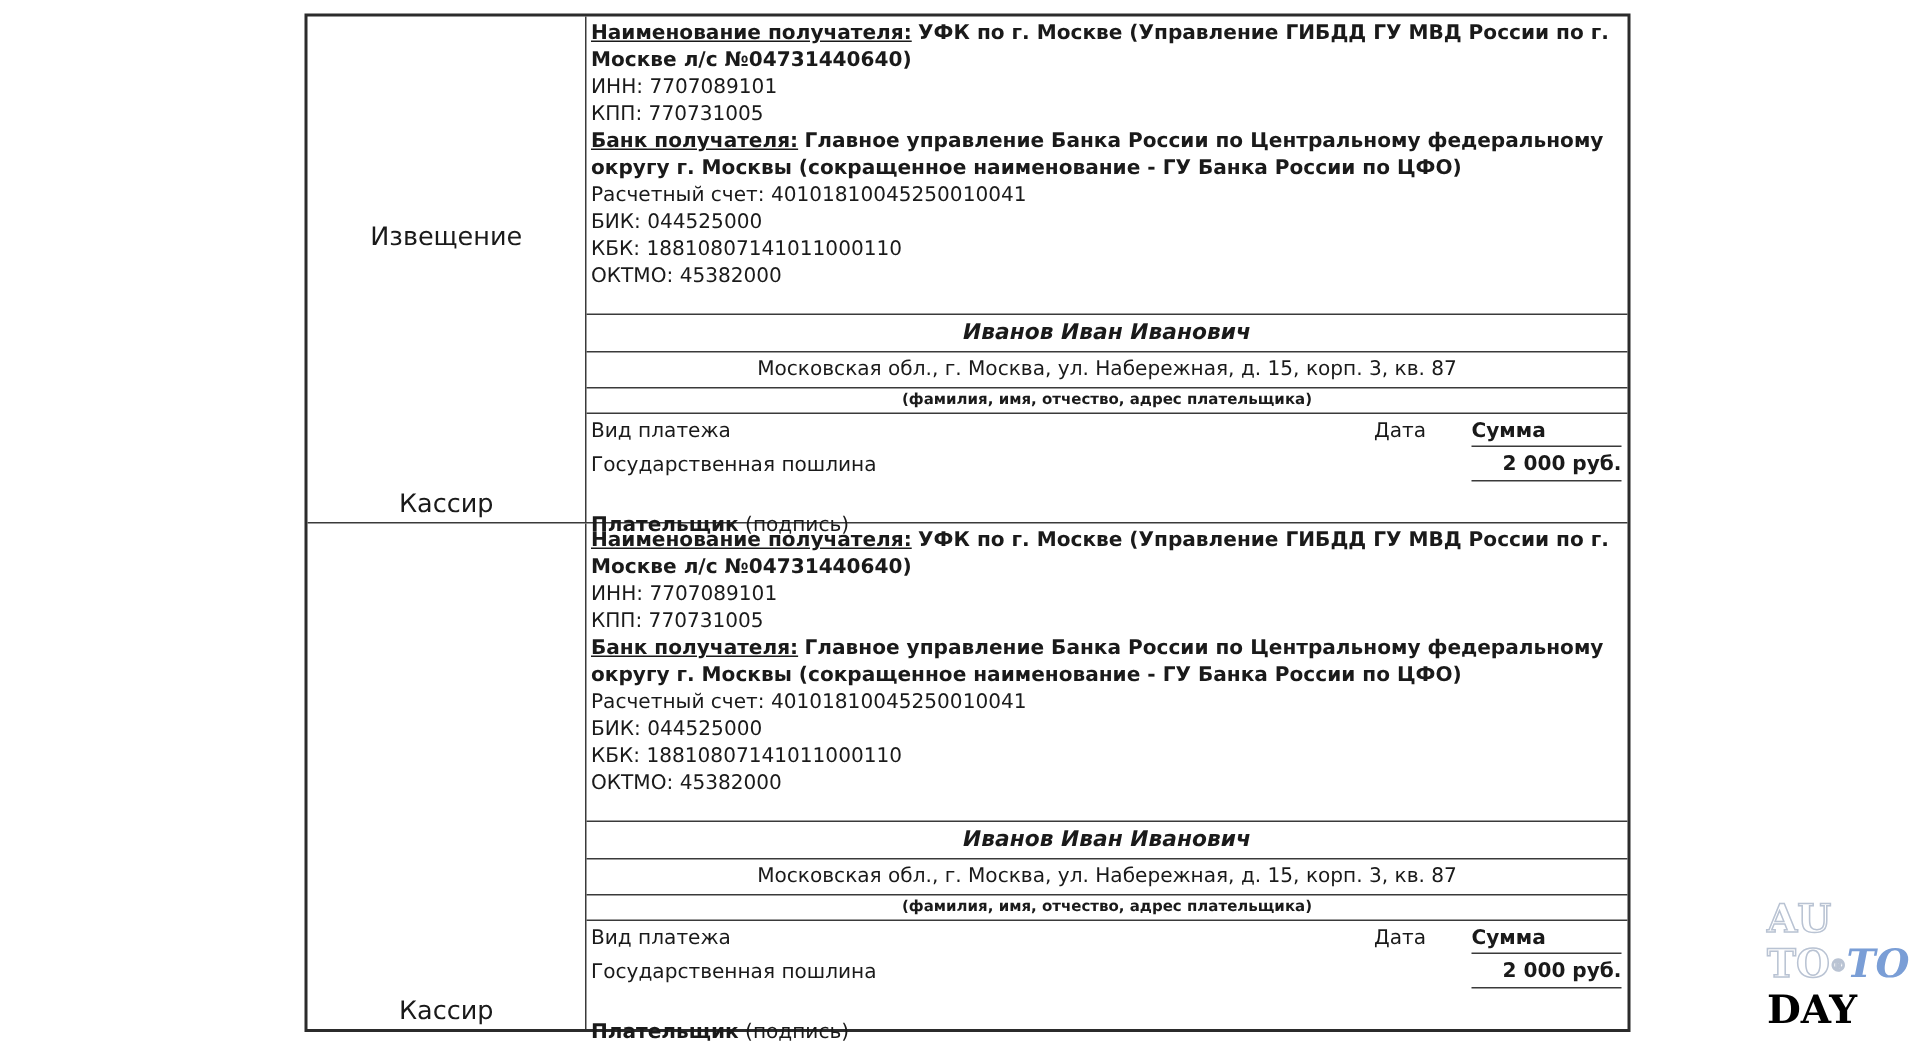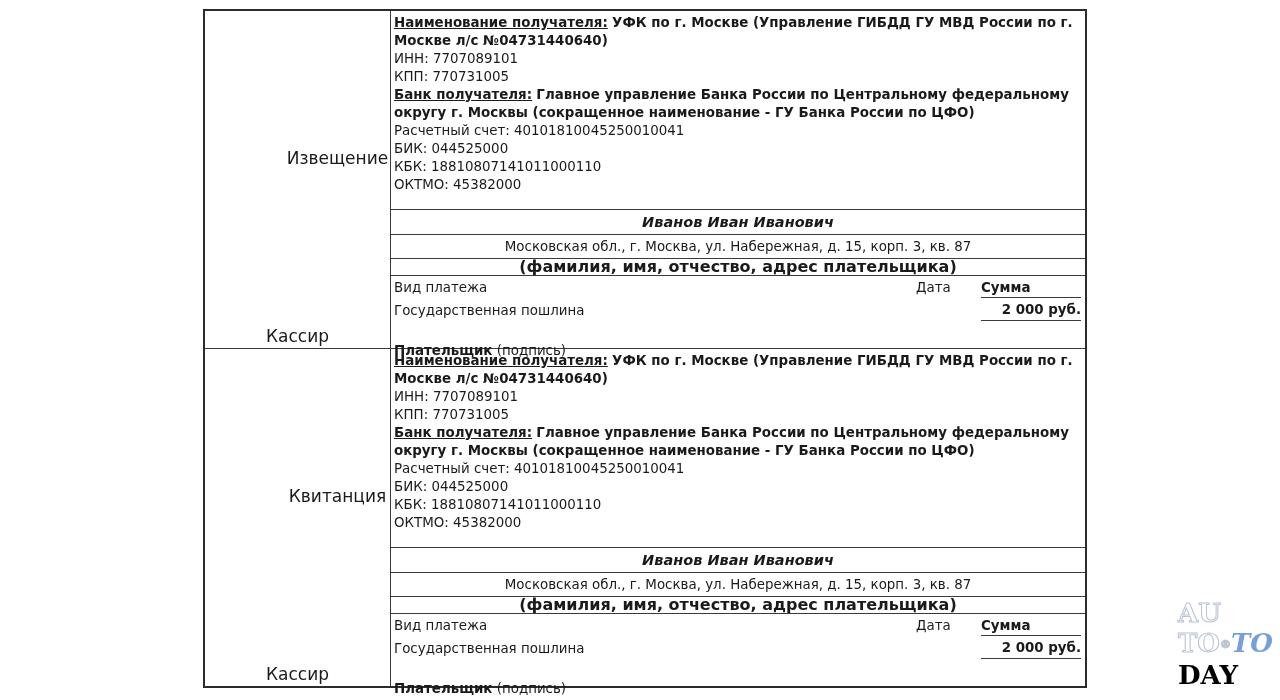--- a/index.html
+++ b/index.html
@@ -6,32 +6,32 @@
   body { width:1280px; height:700px; position:relative; overflow:hidden;
          font-family:"DejaVu Sans", sans-serif; color:#1a1a1a; }
   .form { position:absolute; left:203px; top:9px; width:884px; height:679px;
           border:2px solid #2b2b2b; box-sizing:border-box; }
   .section { position:absolute; left:0; width:100%; box-sizing:border-box; }
   .section.s1 { top:0; height:338px; border-bottom:1.5px solid #3a3a3a; }
   .section.s2 { top:338px; height:337px; }
   .left { position:absolute; left:0; top:0; width:186px; height:100%;
           border-right:1.5px solid #3a3a3a; box-sizing:border-box; }
   .left .title { position:absolute; left:0; width:100%; text-align:center;
-                 font-size:17px; top:137px;padding-left:40px; }
+                 font-size:17px; top:137px; }
   .left .cashier { position:absolute; left:0; width:100%; text-align:center;
                    font-size:17px; bottom:2px; }
   .right { position:absolute; left:186px; top:0; right:0; height:100%; }
   .req { padding:3px 0 0 3px; font-size:13.4px; line-height:18px; height:199px;
          box-sizing:border-box; border-bottom:1.5px solid #3a3a3a; }
   .req .b { font-weight:bold; }
   .req .u { font-weight:bold; text-decoration:underline; }
   .row { box-sizing:border-box; border-bottom:1.5px solid #3a3a3a; text-align:center; }
   .row.name { height:25px; line-height:24px; font-weight:bold; font-size:14.5px;font-style:italic; }
   .row.addr { height:24px; line-height:23px; font-size:13.4px; }
-  .row.caption { height:17px; line-height:16px; font-size:16px; font-weight:bold; }
+  .row.caption { height:17px; line-height:16px; font-size:10px; font-weight:bold; }
   .pay { position:relative; height:72px; font-size:13.4px; }
   .pay .vid { position:absolute; left:3px; top:4px; }
   .pay .date { position:absolute; left:525px; top:4px; }
   .pay .sumh { position:absolute; right:4px; top:4px; width:100px; 
                font-weight:bold; border-bottom:1.5px solid #3a3a3a; padding-bottom:2px; }
   .pay .gp { position:absolute; left:3px; top:27px; }
   .pay .sumv { position:absolute; right:4px; top:26px; width:100px; text-align:right;
                font-weight:bold; border-bottom:1.5px solid #3a3a3a; padding-bottom:3px; }
   .pay .sig { position:absolute; left:3px; top:50px;margin-top:17px; }
   .pay .sig b { font-weight:bold; }
@@ -71,21 +71,20 @@
         <span class="sumh">Сумма</span>
         <span class="gp">Государственная пошлина</span>
         <span class="sumv">2 000 руб.</span>
         <span class="sig"><b>Плательщик</b><span> (подпись)</span></span>
       </div>
     </div>
   </div>
 
   <div class="section s2">
     <div class="left">
-      <div class="title">Квитанция</div>
       <div class="cashier">Кассир</div>
     </div>
     <div class="right">
       <div class="req">
         <div><span class="u">Наименование получателя:</span> <span class="b">УФК по г. Москве (Управление ГИБДД ГУ МВД России по г. Москве л/с №04731440640)</span></div>
         <div>ИНН: 7707089101</div>
         <div>КПП: 770731005</div>
         <div><span class="u">Банк получателя:</span> <span class="b">Главное управление Банка России по Центральному федеральному округу г. Москвы (сокращенное наименование - ГУ Банка России по ЦФО)</span></div>
         <div>Расчетный счет: 40101810045250010041</div>
         <div>БИК: 044525000</div>

